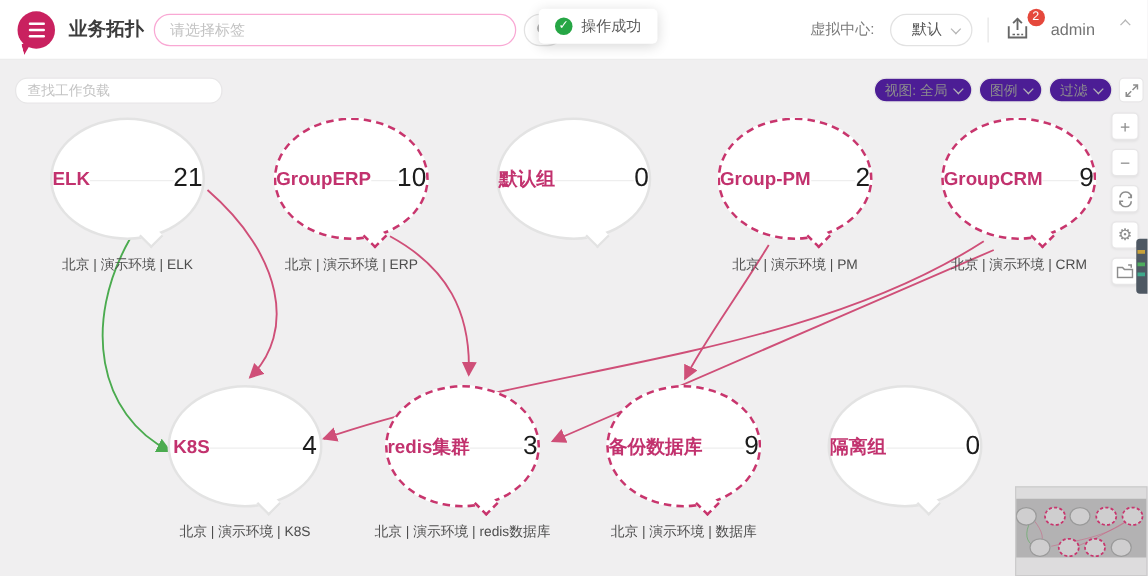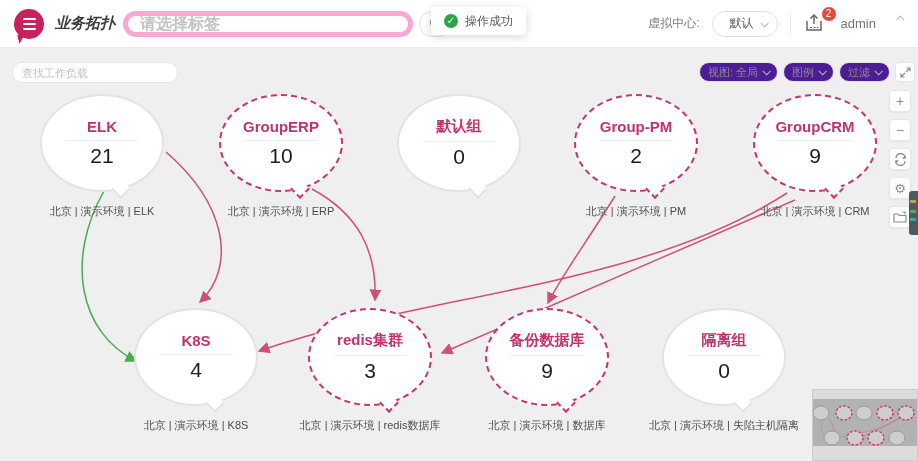--- a/index.html
+++ b/index.html
@@ -7,29 +7,29 @@
     font-family:"Liberation Sans","DejaVu Sans",sans-serif; background:#f0eff0; }
 
   
   .topbar { position:absolute; top:0; left:0; width:918px; height:48px;
     background:#fff; border-bottom:1px solid #ececec; display:flex; align-items:center; z-index:30; }
   .logo { width:30px; height:30px; border-radius:50%; background:#c9215f; margin-left:14px;
     position:relative; flex:0 0 auto; display:flex; flex-direction:column; justify-content:center; align-items:center; gap:3px; }
   .logo::after { content:""; position:absolute; left:4px; bottom:-4px; width:9px; height:9px;
     background:#c9215f; clip-path:polygon(0 0,100% 0,0 100%); transform:rotate(-15deg); }
   .logo i { display:block; width:13px; height:2px; background:#fff; border-radius:1px; }
-  .app-title { font-size:15px; font-weight:bold; color:#3c3c3c; margin-left:11px;font-style:italic; }
+  .app-title { font-size:15px; font-weight:bold; color:#3c3c3c; margin-left:11px; }
   .pill { height:26px; border:1px solid #e2e2e2; border-radius:13px; background:#fff;
     display:inline-flex; align-items:center; padding:0 10px; font-size:12px; color:#8a8a8a; gap:7px; }
   .chev { width:6px; height:6px; border-right:1.5px solid #b5b5b5; border-bottom:1.5px solid #b5b5b5;
     transform:rotate(45deg) translateY(-1px); flex:0 0 auto; }
   .chev.up { transform:rotate(-135deg) translateY(-1px); }
   .tag-filter { margin-left:46px; width:68px; justify-content:space-between; color:#666; }
-  .tag-input { margin-left:8px; width:290px; height:26px; border:5px solid #f9a8d4; border-radius:13px;
-    padding:0 12px; font-size:16px; color:#555; outline:none; font-family:inherit;font-weight:bold; }
+  .tag-input { margin-left:8px; width:290px; height:26px; border:1px solid #f9a8d4; border-radius:13px;
+    padding:0 12px; font-size:12px; color:#555; outline:none; font-family:inherit; }
   .tag-input::placeholder, .wl-input::placeholder { color:#c3c3c3; }
   .search-btn { margin-left:6px; width:32px; height:26px; border:1px solid #e2e2e2; border-radius:13px;
     background:#fff; display:flex; align-items:center; justify-content:center; cursor:pointer; }
   .toast { position:absolute; left:431px; top:7px; height:28px; background:#fff; border-radius:4px;
     box-shadow:0 2px 10px rgba(0,0,0,.16); display:flex; align-items:center; padding:0 13px; gap:7px; z-index:40; }
   .toast .ck { width:14px; height:14px; border-radius:50%; background:#26a645; color:#fff; font-size:10px;
     line-height:14px; text-align:center; flex:0 0 auto; }
   .toast span.t { font-size:12px; color:#5a5a5a; }
   .right-group { margin-left:auto; display:flex; align-items:center; margin-right:14px; gap:12px; }
   .vc-label { font-size:12px; color:#7c7c7c;text-align:center; }
@@ -52,21 +52,21 @@
   .side-toolbar .sq-btn { width:22px; height:22px; font-size:14px; box-shadow:0 1px 2px rgba(0,0,0,.05); }
   .ruler { position:absolute; right:0; top:191px; width:9px; height:44px; background:#4e5863;
     border-radius:3px 0 0 3px; z-index:21; }
   .ruler i { position:absolute; left:1px; width:6px; height:3px; display:block; }
 
   
   .edges { position:absolute; left:0; top:0; z-index:5; pointer-events:none; }
   #nodes-layer { position:absolute; left:0; top:0; width:918px; height:461px; z-index:10; }
   .node { position:absolute; transform:translate(-50%,-50%); cursor:pointer; }
   .bubble { width:124px; height:98px; background:#fff; border:2px solid #e3e3e3; border-radius:50%;
-    display:flex; flex-direction:column; align-items:center; justify-content:center; position:relative; }
+    display:flex; flex-direction:row; align-items:center; justify-content:center; position:relative; }
   .bubble::after { content:""; position:absolute; left:60%; bottom:-6px; width:12px; height:12px;
     background:#fff; border-right:2px solid #e3e3e3; border-bottom:2px solid #e3e3e3; transform:rotate(45deg); }
   .bubble.dashed { border:2px dashed #c8356d; }
   .bubble.dashed::after { border-right:2px dashed #c8356d; border-bottom:2px dashed #c8356d; }
   .node-title { font-size:15px; font-weight:bold; color:#c2326e; white-space:nowrap; }
   .node-divider { width:74px; height:1px; background:#eeeeee; margin:5px 0 3px; }
   .node-count { font-size:21px; color:#1c1c1c; }
   .node-caption { position:absolute; top:110px; left:50%; transform:translateX(-50%);
     font-size:11px; color:#4d4d4d; white-space:nowrap; }
 
@@ -256,21 +256,20 @@
       <div class="node-count">9</div>
     </div>
     <div class="node-caption">北京 | 演示环境 | 数据库</div>
   </div>
     <div class="node" style="left: 724px; top: 357px;">
     <div class="bubble">
       <div class="node-title">隔离组</div>
       <div class="node-divider"></div>
       <div class="node-count">0</div>
     </div>
-    <div class="node-caption">北京 | 演示环境 | 失陷主机隔离</div>
   </div>
   </div>
 
 <div class="minimap">
   <div class="viewport"></div>
   <svg width="106" height="72">
     <path d="M 10 30 C 6 40, 10 46, 17 48" fill="none" stroke="#4bab4f" stroke-width="0.7" opacity="0.6"></path>
     <path d="M 14 26 C 22 36, 22 42, 19 45" fill="none" stroke="#cf4f78" stroke-width="0.7" opacity="0.5"></path>
     <path d="M 90 26 C 70 40, 50 42, 28 47" fill="none" stroke="#cf4f78" stroke-width="0.7" opacity="0.5"></path>
     <path d="M 88 27 C 76 34, 62 42, 46 48" fill="none" stroke="#cf4f78" stroke-width="0.7" opacity="0.5"></path>

